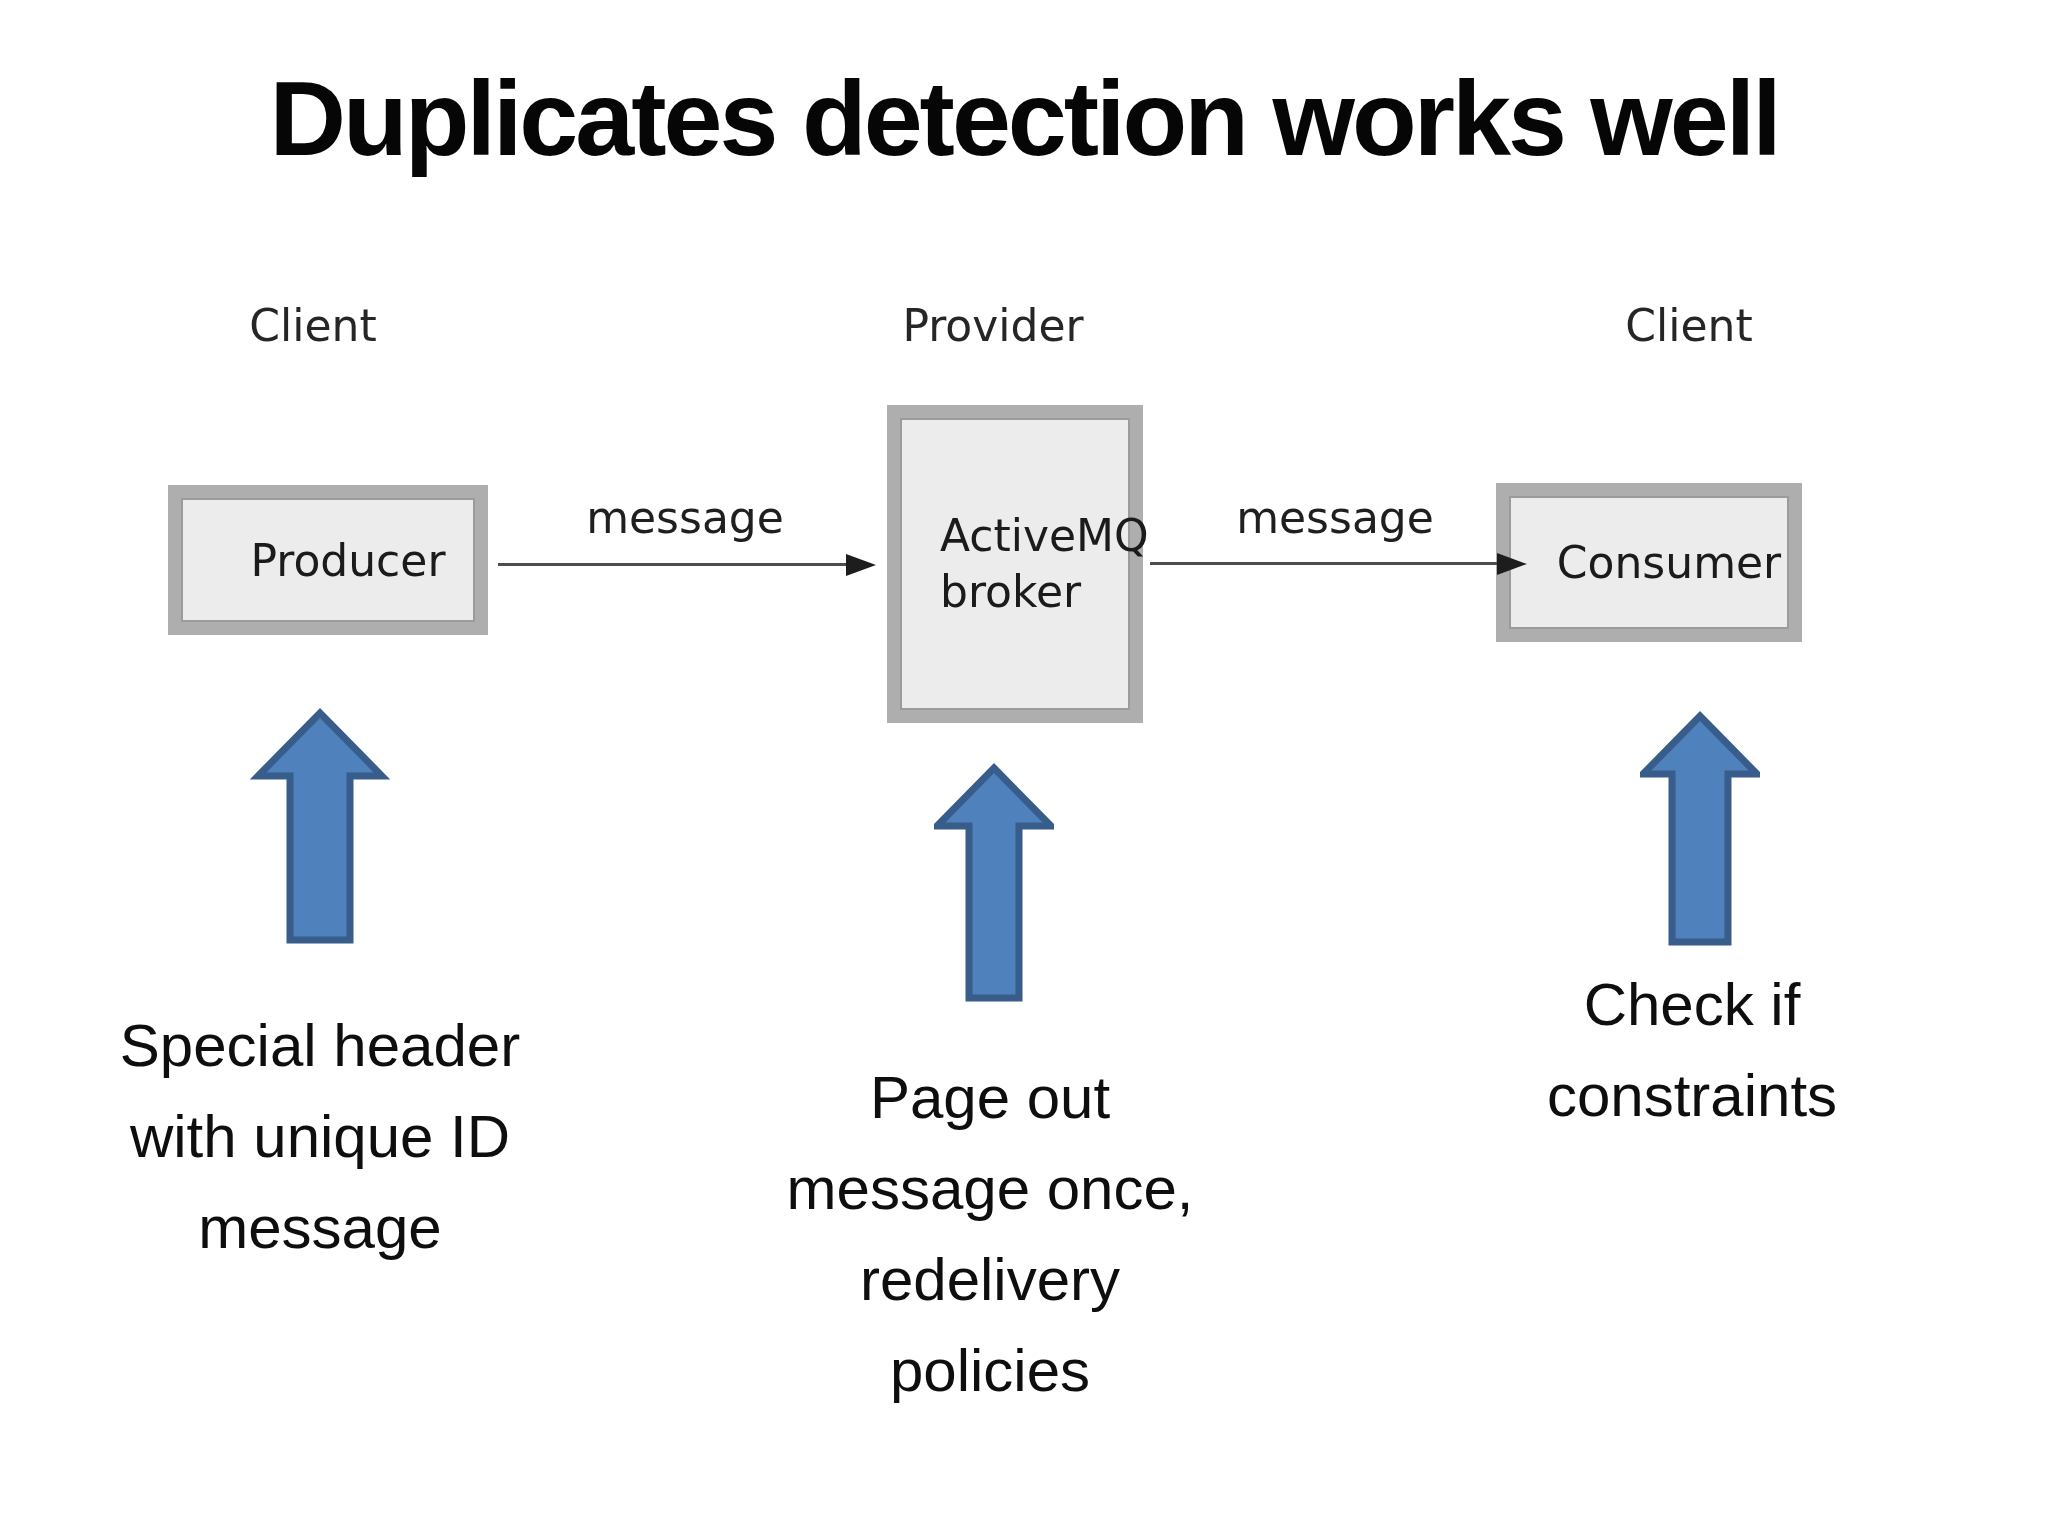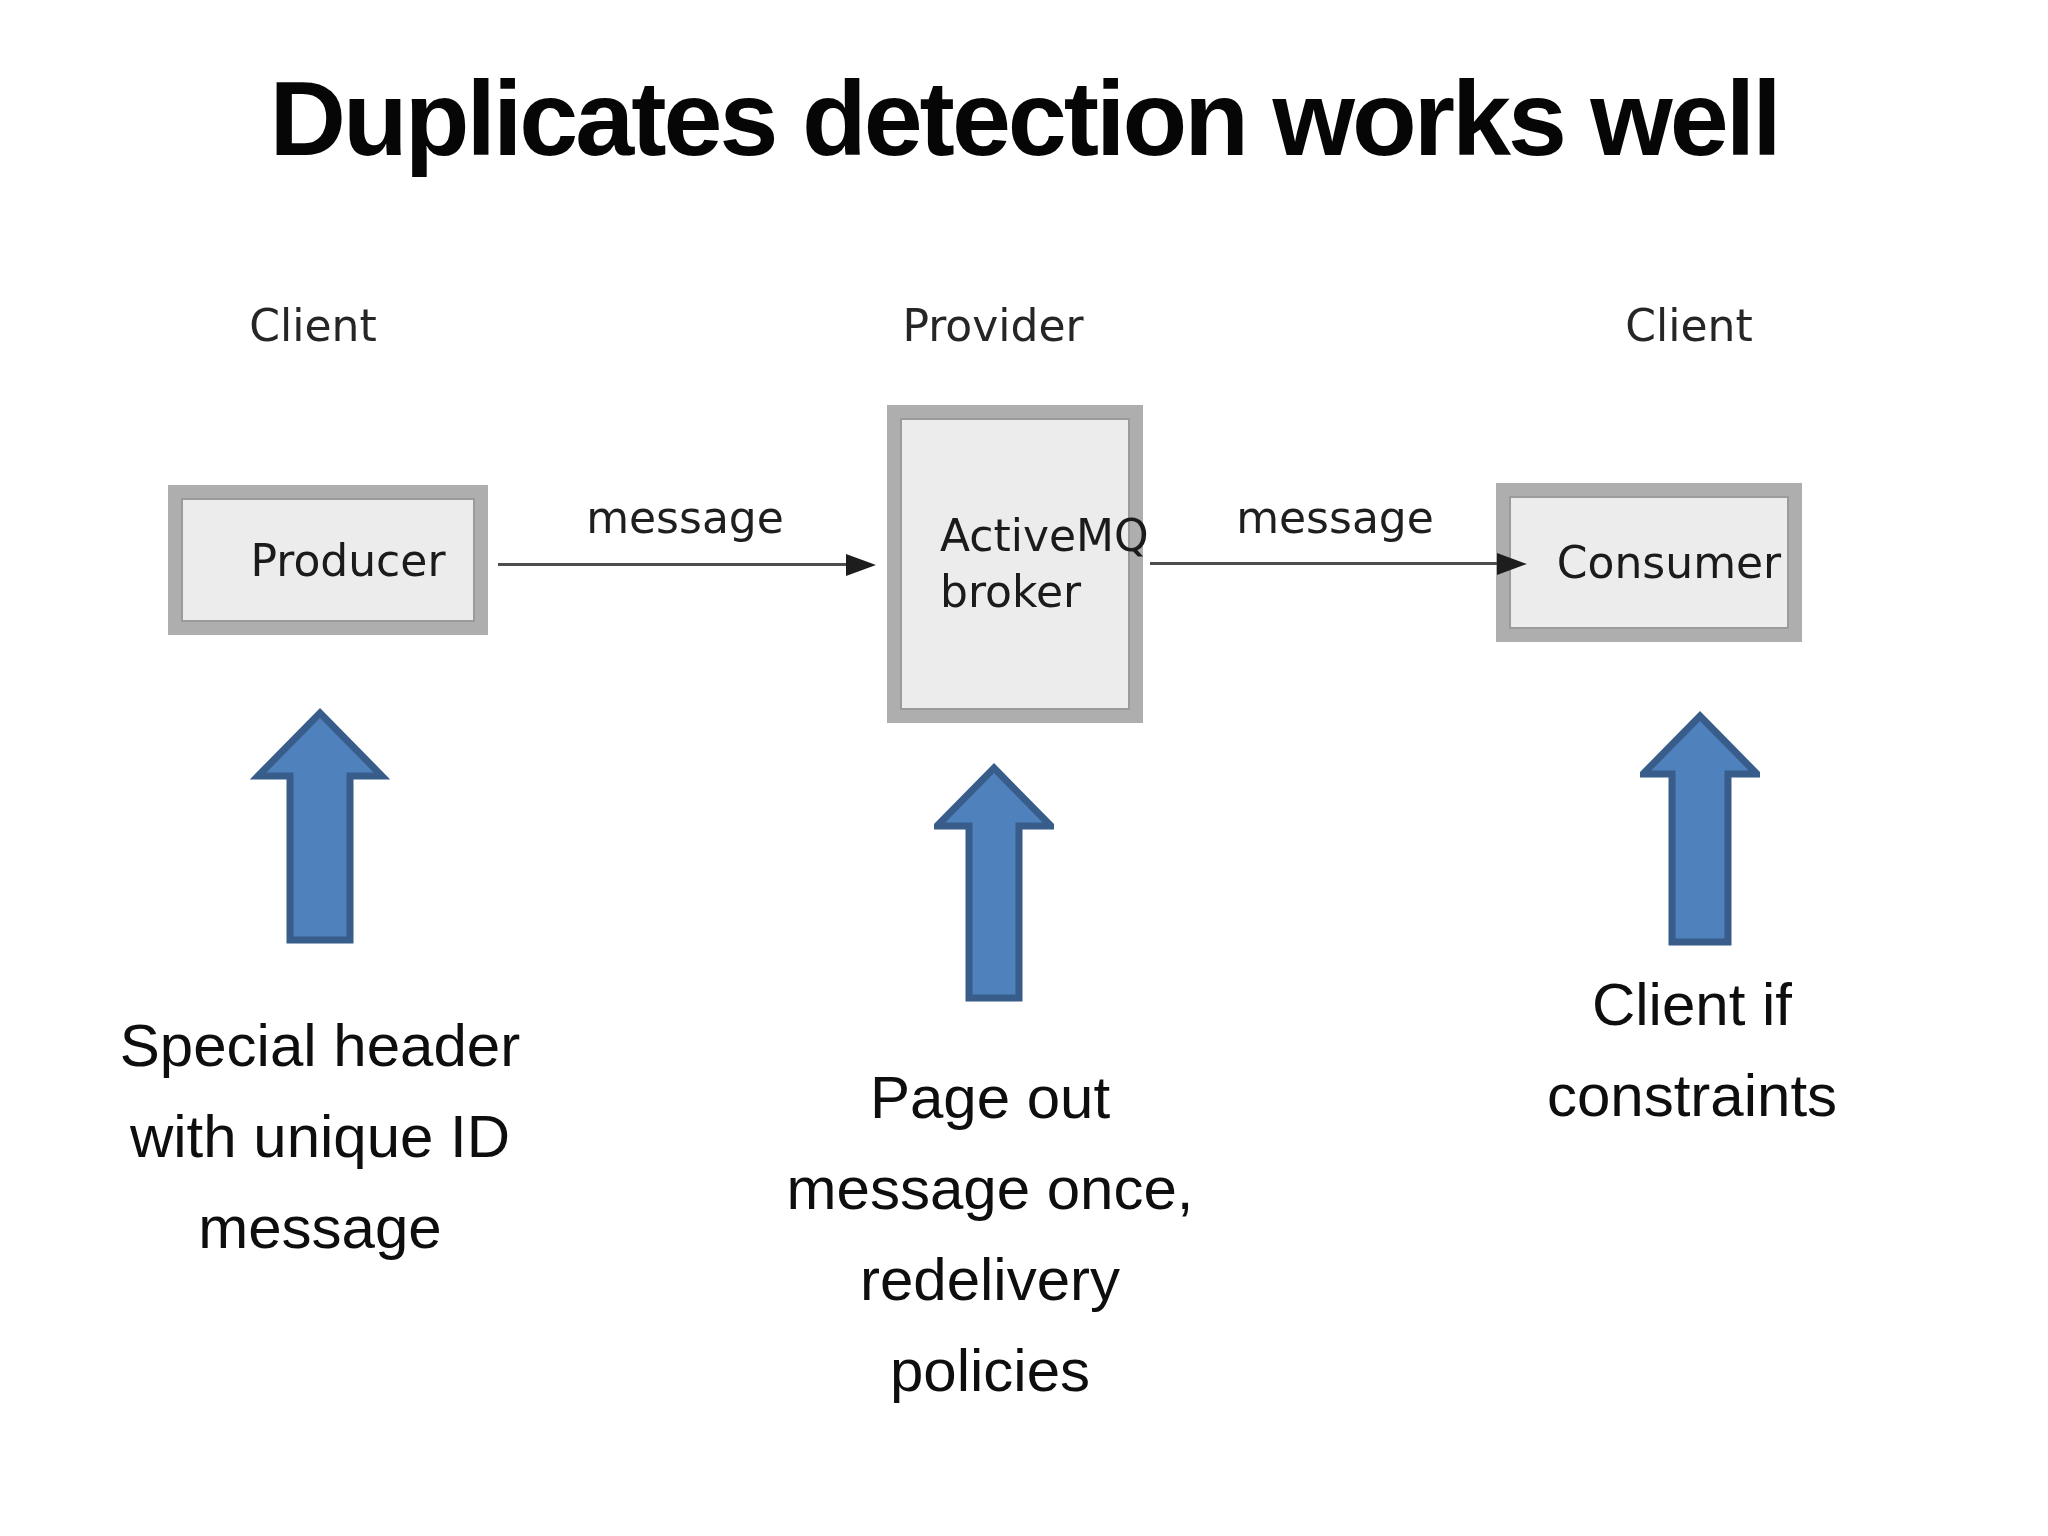--- a/index.html
+++ b/index.html
@@ -115,17 +115,17 @@
   </div>
 
   <div class="annotation" style="left:690px;top:1052px;text-align:center;">
     <div>Page out</div>
     <div>message once,</div>
     <div>redelivery</div>
     <div>policies</div>
   </div>
 
   <div class="annotation" style="left:1392px;top:959px;">
-    <div>Client if</div>
+    <div>Check if</div>
     <div>constraints</div>
   </div>
 
 </div>
 
 </body></html>

